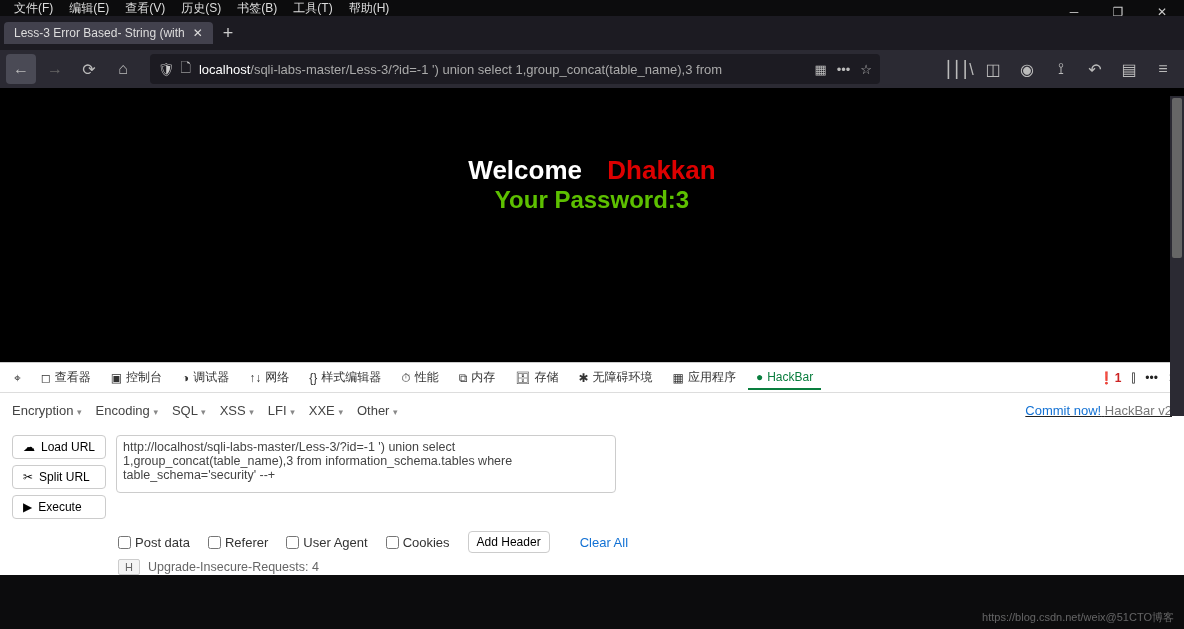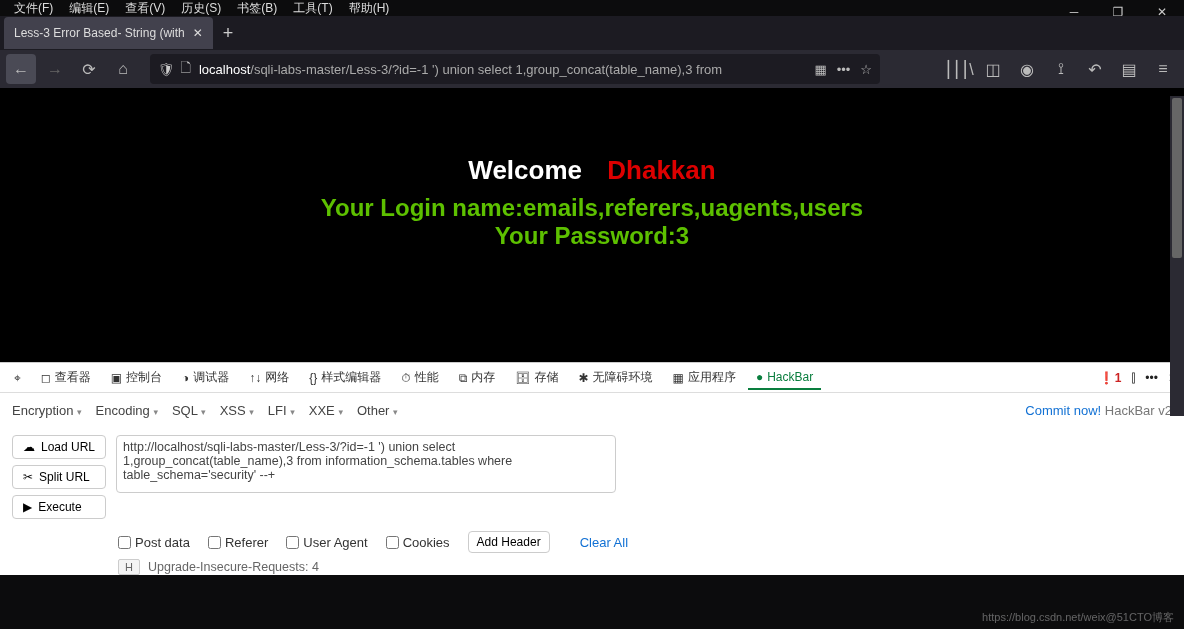--- a/index.html
+++ b/index.html
@@ -6,21 +6,21 @@
 body { background:#0c0c0d; color:#fff; width:1184px; height:629px; overflow:hidden; position:relative; }
 
 
 .menubar { display:flex; align-items:center; height:16px; background:#0c0c0d; padding:0 6px; font-size:12px; color:#ddd; }
 .menubar .menu { padding:2px 8px; cursor:default; }
 .winctrl { position:absolute; right:0; top:0; display:flex; }
 .winctrl div { width:44px; height:24px; display:flex; align-items:center; justify-content:center; color:#ccc; font-size:12px; }
 
 
 .tabbar { display:flex; align-items:center; height:34px; background:#1c1b22; }
-.tab { display:flex; align-items:center; height:32px; background:#42414d; border-radius:4px 4px 0 0; margin-left:4px; padding:0 10px; min-width:200px; font-size:12px; color:#ddd; }
+.tab { display:flex; align-items:center; height:22px; background:#42414d; border-radius:4px 4px 0 0; margin-left:4px; padding:0 10px; min-width:200px; font-size:12px; color:#ddd; }
 .tab .close { margin-left:auto; padding-left:8px; }
 .newtab { padding:0 10px; color:#ccc; font-size:18px; }
 
 
 .toolbar { display:flex; align-items:center; height:38px; background:#2b2a33; padding:0 6px; gap:4px; }
 .toolbar .ico { width:30px; height:30px; display:flex; align-items:center; justify-content:center; color:#bbb; border-radius:4px; }
 .urlbar { flex:1; display:flex; align-items:center; height:30px; background:#1c1b22; border-radius:4px; margin:0 8px; padding:0 8px; font-size:13px; color:#ccc; max-width:730px; }
 .urlbar .host { color:#fff; }
 .urlbar .path { color:#aaa; white-space:nowrap; overflow:hidden; }
 .url-icons { display:flex; align-items:center; gap:10px; margin-left:auto; color:#bbb; }
@@ -44,21 +44,21 @@
 .devtools { background:#fff; color:#222; height:213px; border-top:1px solid #ccc; font-size:12px; }
 .dt-tabs { display:flex; align-items:center; height:30px; border-bottom:1px solid #ddd; padding:0 6px; gap:4px; }
 .dt-tab { display:flex; align-items:center; gap:4px; padding:4px 8px; color:#333; white-space:nowrap; }
 .dt-tab.active { color:#0a7e3e; border-bottom:2px solid #0a7e3e; }
 .dt-tab .ticon { font-size:12px; }
 .dt-right { margin-left:auto; display:flex; align-items:center; gap:10px; }
 .err { color:#c22; font-weight:bold; }
 .hb-row { display:flex; align-items:center; height:34px; padding:0 12px; gap:14px; border-bottom:0; }
 .hb-menu { color:#444; font-size:13px; }
 .hb-menu .caret { font-size:9px; color:#888; }
-.hb-right { margin-left:auto; font-size:13px; }
+.hb-right { margin-left:auto; font-size:13px;text-decoration:underline; }
 .hb-right .commit { color:#1271d4; }
 .hb-right .v { color:#777; }
 .hb-body { display:flex; padding:8px 12px; gap:10px; }
 .hb-btns { display:flex; flex-direction:column; gap:6px; }
 .hb-btn { border:1px solid #ccc; border-radius:4px; padding:4px 10px; background:#fff; font-size:12px; display:flex; align-items:center; gap:6px; white-space:nowrap; }
 .hb-url { flex:1; max-width:500px; }
 .hb-url textarea { width:100%; height:58px; border:1px solid #ccc; border-radius:4px; padding:4px 6px; font-size:12.5px; font-family:inherit; resize:none; color:#444; }
 .hb-checks { display:flex; align-items:center; gap:18px; padding:4px 16px 0 118px; font-size:13px; color:#333; }
 .hb-checks label { display:flex; align-items:center; gap:4px; }
 .hb-checks .addh { border:1px solid #ccc; border-radius:4px; padding:3px 8px; font-size:12px; background:#fff; }
@@ -120,21 +120,20 @@
     <div class="ico">▤</div>
     <div class="ico">≡</div>
   </div>
 </div>
 
 <div class="page">
   <div class="welcomeLine">
     <span class="w1">Welcome</span>
     <span class="w2">Dhakkan</span>
   </div>
-  <div class="login">Your Login name:emails,referers,uagents,users</div>
   <div class="pass">Your Password:3</div>
 </div>
 <div class="scrollbar">
     <div class="thumb"></div>
   </div>
 
 <div class="devtools">
   <div class="dt-tabs">
     <span class="dt-tab">⌖</span>
     <span class="dt-tab">

